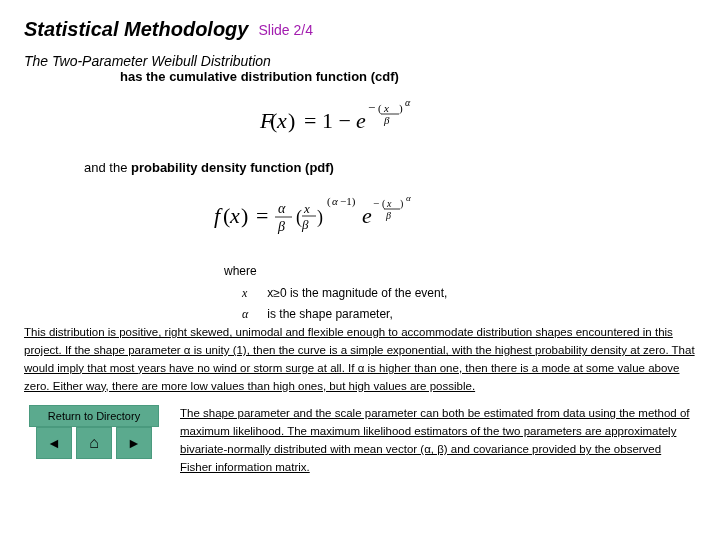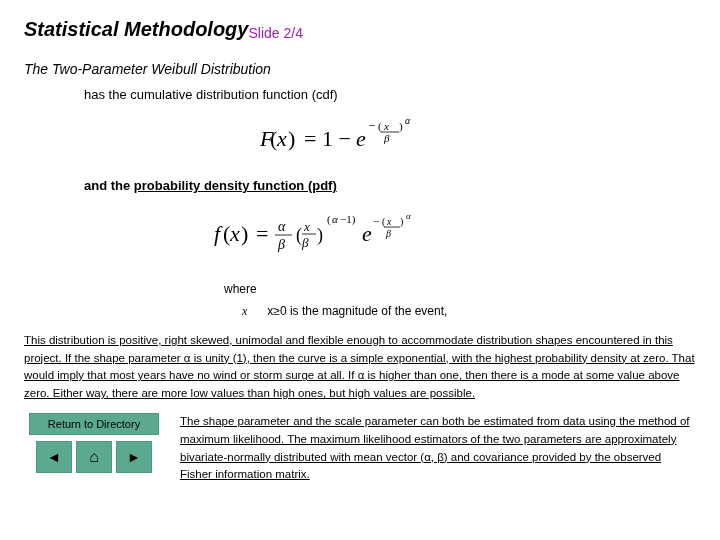--- a/index.html
+++ b/index.html
@@ -13,41 +13,40 @@
       overflow: hidden;
     }
     .page {
       width: 720px;
       height: 540px;
       padding: 18px 24px 12px 24px;
       position: relative;
     }
     .title-row {
       display: flex;
-      align-items: flex-end;
-      gap: 0;
-      margin-bottom: 20px;
+      align-items: center;
+      gap: 10px;
+      margin-bottom: 12px;
     }
     .title {
       font-size: 20px;
       font-weight: bold;
       font-style: italic;
       color: #000;
     }
     .slide-num {
       font-size: 14px;
       font-weight: normal;
       font-style: normal;
       color: #a21caf;
     }
     .subtitle {
       font-size: 14px;
       font-style: italic;
       font-weight: normal;
-      margin-bottom: 10px;
       color: #000;
     }
     .section-label {
       font-size: 13px;
       margin-bottom: 4px;
       margin-left: 60px;
     }
     .section-label span {
       font-weight: bold;
     }
@@ -61,42 +60,40 @@
       font-size: 13px;
       margin-bottom: 4px;
       margin-left: 60px;
     }
     .pdf-label span {
       font-weight: bold;
     }
     .where-block {
       margin-left: 200px;
       margin-top: 4px;
-      margin-bottom: 10px;
       font-size: 12px;
       line-height: 1.7;
     }
     .body-text {
       font-size: 11.5px;
       line-height: 1.55;
       margin-bottom: 10px;
       color: #000;
       text-decoration: underline;
     }
     .bottom-section {
       display: flex;
       gap: 16px;
       align-items: flex-start;
       margin-top: 4px;
     }
     .left-nav {
       display: flex;
       flex-direction: column;
       align-items: center;
-      gap: 6px;
       min-width: 140px;
     }
     .return-btn {
       background: #5baa8e;
       color: #000;
       font-size: 11px;
       padding: 4px 8px;
       border: 1px solid #4a9a7e;
       cursor: pointer;
       width: 130px;
@@ -149,21 +146,21 @@
 <div class="page">
 
   <div class="title-row">
     <span class="title">Statistical Methodology</span>
     <span class="slide-num">Slide 2/4</span>
   </div>
 
   <div class="subtitle">The Two-Parameter Weibull Distribution</div>
 
   <div class="section-label">
-    <span style="font-weight:normal;">has the </span><span style="font-weight:normal;">cumulative distribution function (cdf)</span>
+    <span style="font-weight:bold;margin-left:36px;">has the </span><span style="font-weight:bold;">cumulative distribution function (cdf)</span>
   </div>
 
   <div class="formula-block">
     <svg class="cdf-svg" width="220" height="60" viewBox="0 0 220 60">
 
       <text x="10" y="38" font-family="Times New Roman, serif" font-style="italic" font-size="22" fill="#000">F</text>
       <text x="20" y="38" font-family="Times New Roman, serif" font-size="22" fill="#000">(</text>
       <text x="27" y="38" font-family="Times New Roman, serif" font-style="italic" font-size="22" fill="#000">x</text>
       <text x="38" y="38" font-family="Times New Roman, serif" font-size="22" fill="#000">)</text>
       <text x="54" y="38" font-family="Times New Roman, serif" font-size="22" fill="#000">=</text>
@@ -175,21 +172,21 @@
       <text x="134" y="22" font-family="Times New Roman, serif" font-style="italic" font-size="11" fill="#000">x</text>
 
       <line x1="131" y1="24" x2="149" y2="24" stroke="#000" stroke-width="0.8"></line>
       <text x="134" y="34" font-family="Times New Roman, serif" font-style="italic" font-size="11" fill="#000">β</text>
       <text x="149" y="22" font-family="Times New Roman, serif" font-size="11" fill="#000">)</text>
       <text x="155" y="16" font-family="Times New Roman, serif" font-style="italic" font-size="10" fill="#000">α</text>
     </svg>
   </div>
 
   <div class="pdf-label">
-    <span style="font-weight:bold;text-align:right;">and the </span><span style="font-weight:bold;text-decoration:underline;">probability density function (pdf)</span>
+    <span style="font-weight:normal;text-align:right;">and the </span><span style="font-weight:bold;">probability density function (pdf)</span>
   </div>
 
   <div class="formula-block">
     <svg class="pdf-svg" width="300" height="70" viewBox="0 0 300 70">
 
       <text x="4" y="42" font-family="Times New Roman, serif" font-style="italic" font-size="22" fill="#000">f</text>
       <text x="13" y="42" font-family="Times New Roman, serif" font-size="22" fill="#000">(</text>
       <text x="20" y="42" font-family="Times New Roman, serif" font-style="italic" font-size="22" fill="#000">x</text>
       <text x="31" y="42" font-family="Times New Roman, serif" font-size="22" fill="#000">)</text>
       <text x="46" y="42" font-family="Times New Roman, serif" font-size="22" fill="#000">=</text>
@@ -219,20 +216,24 @@
       <text x="196" y="20" font-family="Times New Roman, serif" font-style="italic" font-size="9" fill="#000">α</text>
     </svg>
   </div>
 
   <div class="where-block">
     <div style="margin-bottom:2px;">where</div>
     <div style="margin-left:18px;">
       <div>
         <span style="font-style:italic; font-family:'Times New Roman',serif; display:inline-block; width:22px;">x</span>
         <span>x≥0 is the magnitude of the event,</span>
+      </div>
+      <div>
+        <span style="font-style:italic; font-family:'Times New Roman',serif; display:inline-block; width:22px;">α</span>
+        <span>is the shape parameter,</span>
       </div>
     </div>
   </div>
 
   <div class="body-text">This distribution is positive, right skewed, unimodal and flexible enough to accommodate distribution shapes encountered in this project.  If the shape parameter α is unity (1), then the curve is a simple exponential, with the highest probability density at zero.  That would imply that most years have no wind or storm surge at all.  If α is higher than one, then there is a mode at some value above zero.  Either way, there are more low values than high ones, but high values are possible.</div>
 
   <div class="bottom-section">
     <div class="left-nav">
       <button class="return-btn">Return to Directory</button>
       <div class="nav-buttons">

